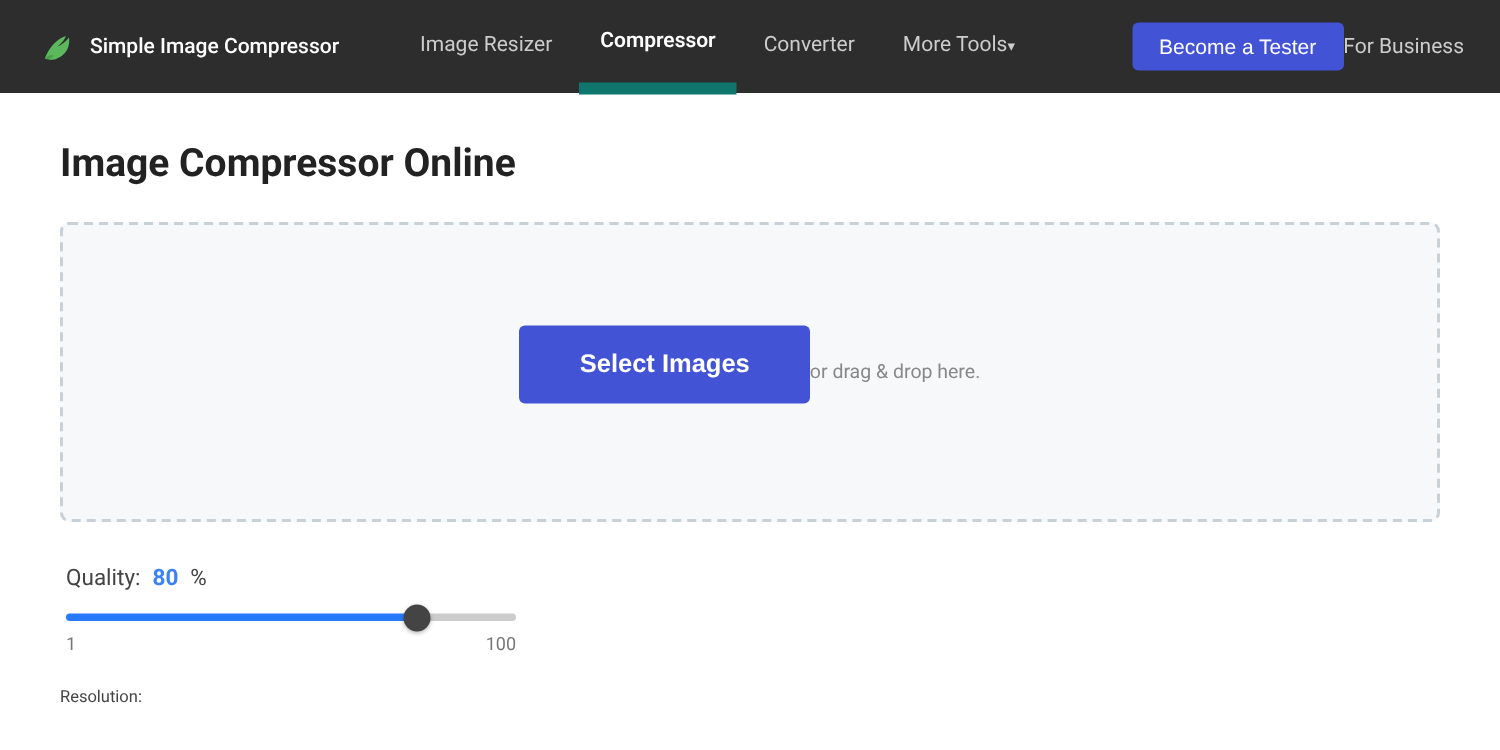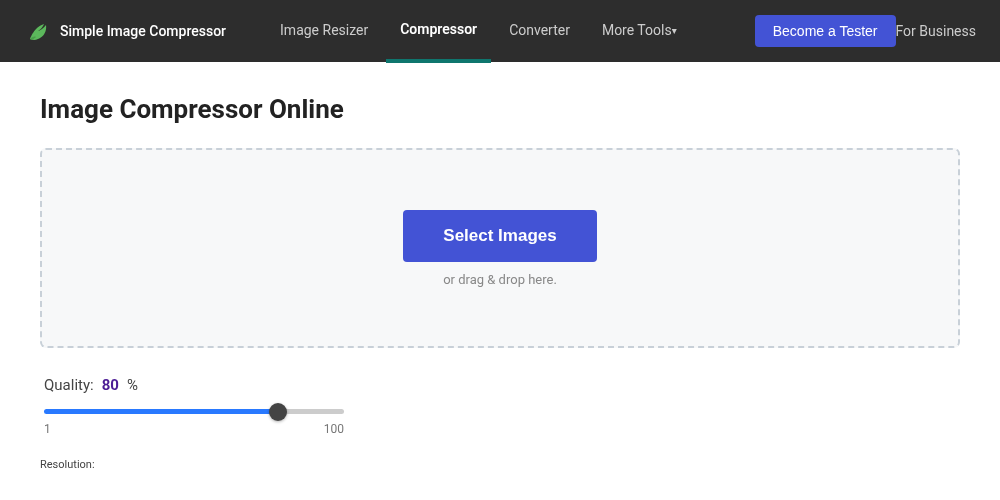--- a/index.html
+++ b/index.html
@@ -43,21 +43,21 @@
       cursor: pointer;
       text-decoration: none;
       border-bottom: 2px solid transparent;
       height: 64px;
       display: flex;
       align-items: center;
     }
     .nav-link.active {
       color: #fff;
       font-weight: 600;
-      border-bottom: 4px solid #0f766e;
+      border-bottom: 8px solid #0f766e;
     }
     .nav-link-more {
       display: flex;
       align-items: center;
       gap: 0;
     }
     .chevron-down {
       font-size: 10px;
       margin-top: 1px;
     }
@@ -95,21 +95,21 @@
       color: #222;
       margin-bottom: 24px;
     }
 
     
     .dropzone {
       border: 2px dashed #c8d0d8;
       border-radius: 6px;
       background: #f7f8f9;
       display: flex;
-      flex-direction: column;
+      flex-direction: row;
       align-items: center;
       justify-content: center;
       min-height: 200px;
       margin-bottom: 28px;
       padding: 40px 20px;
     }
     .btn-select {
       background: #4353d5;
       color: #fff;
       border: none;
@@ -135,21 +135,21 @@
       gap: 8px;
       margin-bottom: 5px;
     }
     .quality-label {
       font-size: 15px;
       color: #444;
     }
     .quality-value {
       font-size: 15px;
       font-weight: 700;
-      color: #4c1d95;
+      color: #3b82f6;
     }
     .quality-percent {
       font-size: 15px;
       color: #444;
     }
     .slider-labels {
       display: flex;
       justify-content: space-between;
       font-size: 12px;
       color: #555;

